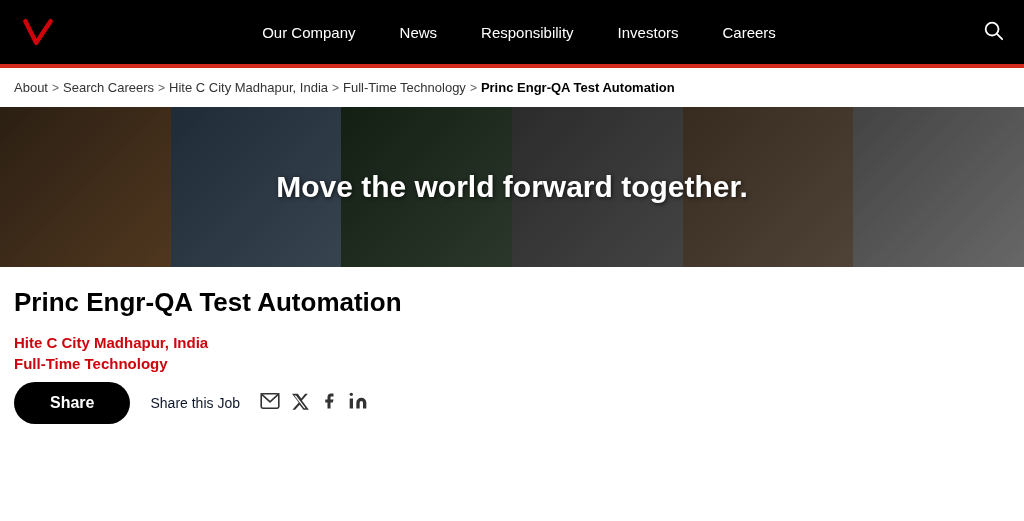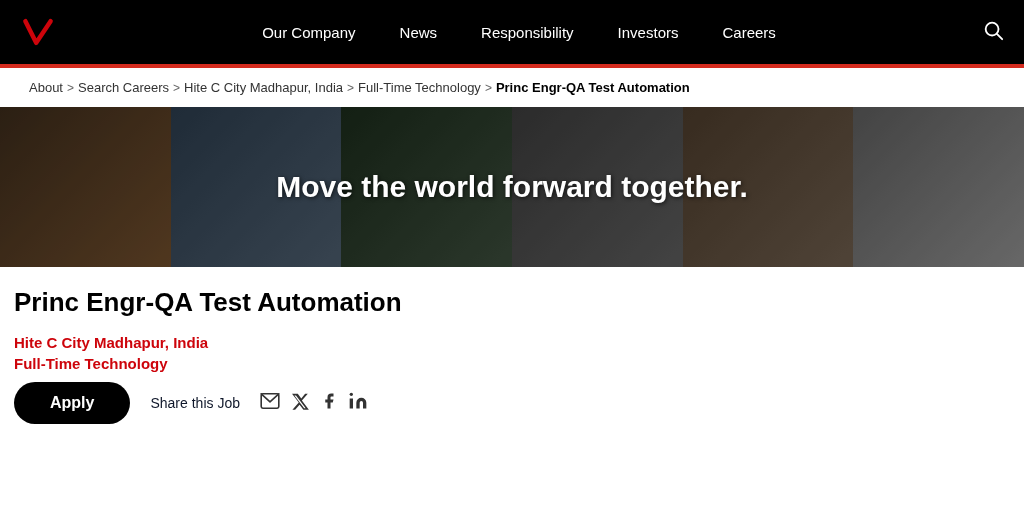--- a/index.html
+++ b/index.html
@@ -42,21 +42,21 @@
 
     
     .header-divider {
       height: 4px;
       background: #d52b1e;
       width: 100%;
     }
 
     
     .breadcrumb {
-      padding: 12px 29px;
+      padding: 12px 14px;
       font-size: 13px;
       color: #333;
       display: flex;
       align-items: center;
       flex-wrap: wrap;
       gap: 4px;
     }
     .breadcrumb a {
       color: #333;
       text-decoration: none;
@@ -241,21 +241,21 @@
 </div>
 
 <main class="content">
   <h1 class="job-title">Princ Engr-QA Test Automation</h1>
 
   <a href="#" class="job-location">Hite C City Madhapur, India</a>
   <a href="#" class="job-type">Full-Time Technology</a>
 
 
   <div class="apply-row">
-    <button class="apply-btn">Apply</button>
+    <button class="apply-btn">Share</button>
     <span class="share-label">Share this Job</span>
     <div class="share-icons">
       <a href="#" class="share-icon" title="Email">
         <svg width="20" height="16" viewBox="0 0 24 20" fill="none" stroke="#333" stroke-width="2" stroke-linecap="round" stroke-linejoin="round">
           <rect x="1" y="1" width="22" height="18" rx="2"></rect>
           <polyline points="1,1 12,11 23,1"></polyline>
         </svg>
       </a>
       <a href="#" class="share-icon" title="Twitter">
         <svg width="20" height="18" viewBox="0 0 24 22" fill="#333">

